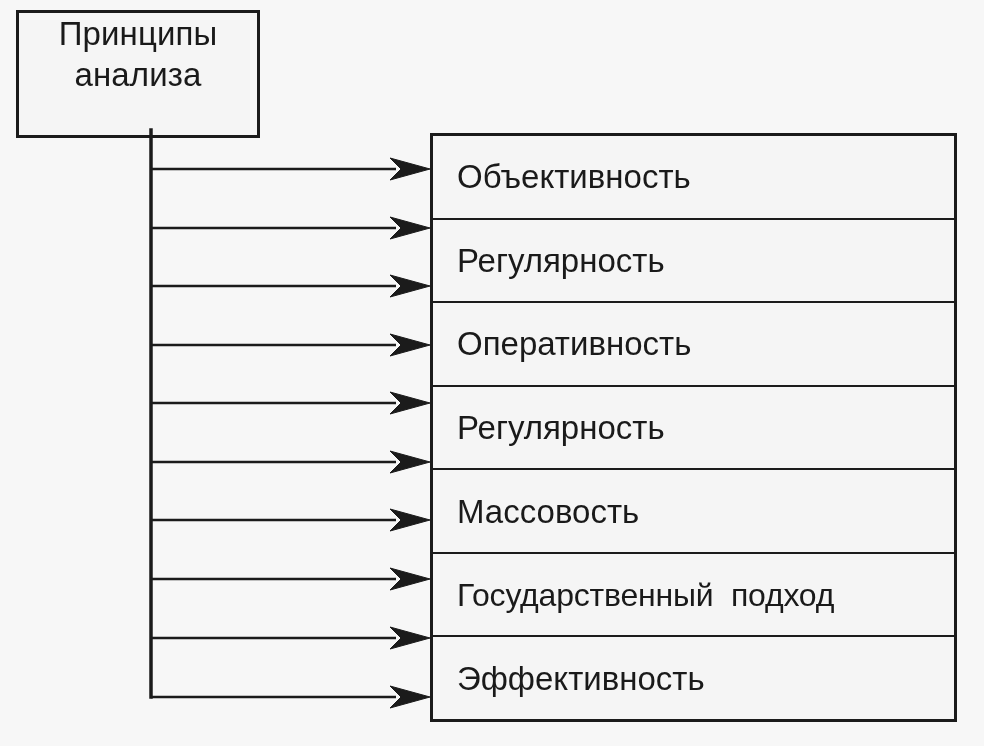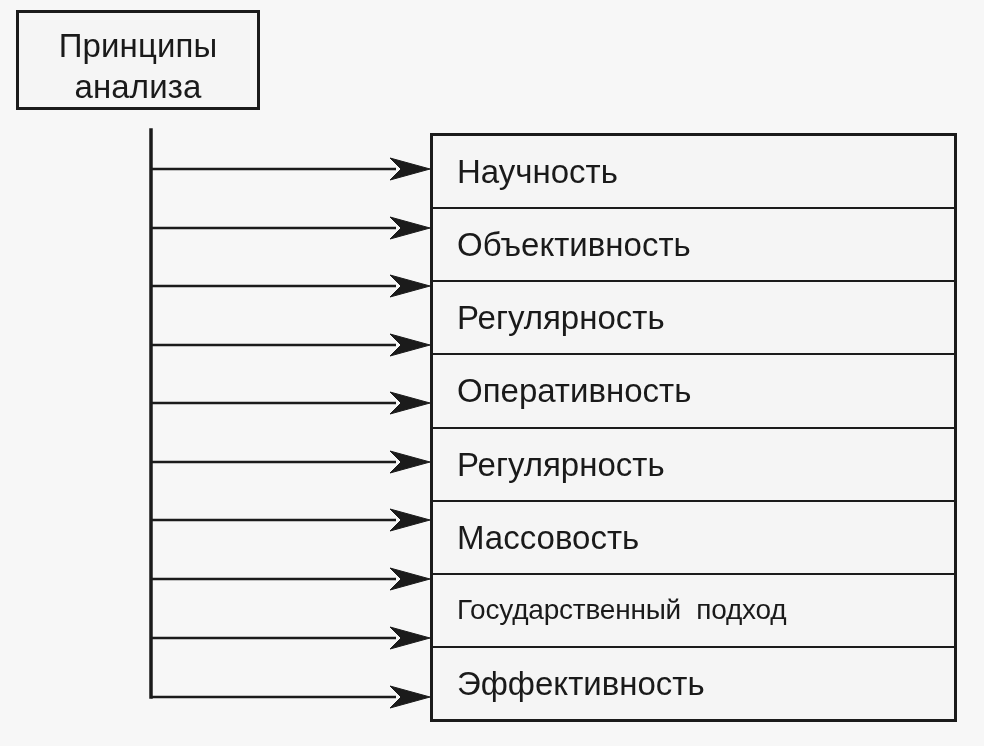--- a/index.html
+++ b/index.html
@@ -16,26 +16,26 @@
     font-family: "Liberation Sans", "DejaVu Sans", sans-serif;
     overflow: hidden;
   }
 
   
   .source-box {
     position: absolute;
     left: 16px;
     top: 10px;
     width: 244px;
-    height: 100px;
+    height: 128px;
     box-sizing: border-box;
     border: 3px solid #1b1b1b;
     background: #f5f5f5;
     display: flex;
-    align-items: flex-end;
+    align-items: flex-start;
     justify-content: center;
   }
   .source-label {
     font-size: 33px;
     line-height: 1.25;
     color: #1a1a1a;
     text-align: center;
     letter-spacing: 0.1px;
     white-space: pre-line;
   }
@@ -67,21 +67,21 @@
     border-bottom: none;
   }
   .principle-label {
     font-size: 33px;
     color: #1a1a1a;
     line-height: 1;
     white-space: pre;
     letter-spacing: 0px;
   }
   .principle-row.wide .principle-label {
-    font-size: 28px;
+    font-size: 32px;
     letter-spacing: -0.2px;
   }
 
   
   #connectors {
     position: absolute;
     left: 0;
     top: 0;
     width: 984px;
     height: 746px;
@@ -119,23 +119,20 @@
         <polygon points="430.0,579.0 390.0,568.0 401.0,579.0 390.0,590.0" fill="#1b1b1b" stroke="#1b1b1b" stroke-width="1" stroke-linejoin="miter"></polygon>
         <line x1="151" y1="638" x2="396" y2="638" stroke="#1b1b1b" stroke-width="2.6" stroke-linecap="butt"></line>
         <polygon points="430.0,638.0 390.0,627.0 401.0,638.0 390.0,649.0" fill="#1b1b1b" stroke="#1b1b1b" stroke-width="1" stroke-linejoin="miter"></polygon>
         <line x1="151" y1="697" x2="396" y2="697" stroke="#1b1b1b" stroke-width="2.6" stroke-linecap="butt"></line>
         <polygon points="430.0,697.0 390.0,686.0 401.0,697.0 390.0,708.0" fill="#1b1b1b" stroke="#1b1b1b" stroke-width="1" stroke-linejoin="miter"></polygon>
       </g>
   </svg>
 
   <div class="principles-column">
     <div class="principle-row">
-      <span class="principle-label">Научность</span>
-    </div>
-    <div class="principle-row">
       <span class="principle-label">Объективность</span>
     </div>
     <div class="principle-row">
       <span class="principle-label">Регулярность</span>
     </div>
     <div class="principle-row">
       <span class="principle-label">Оперативность</span>
     </div>
     <div class="principle-row">
       <span class="principle-label">Регулярность</span>

